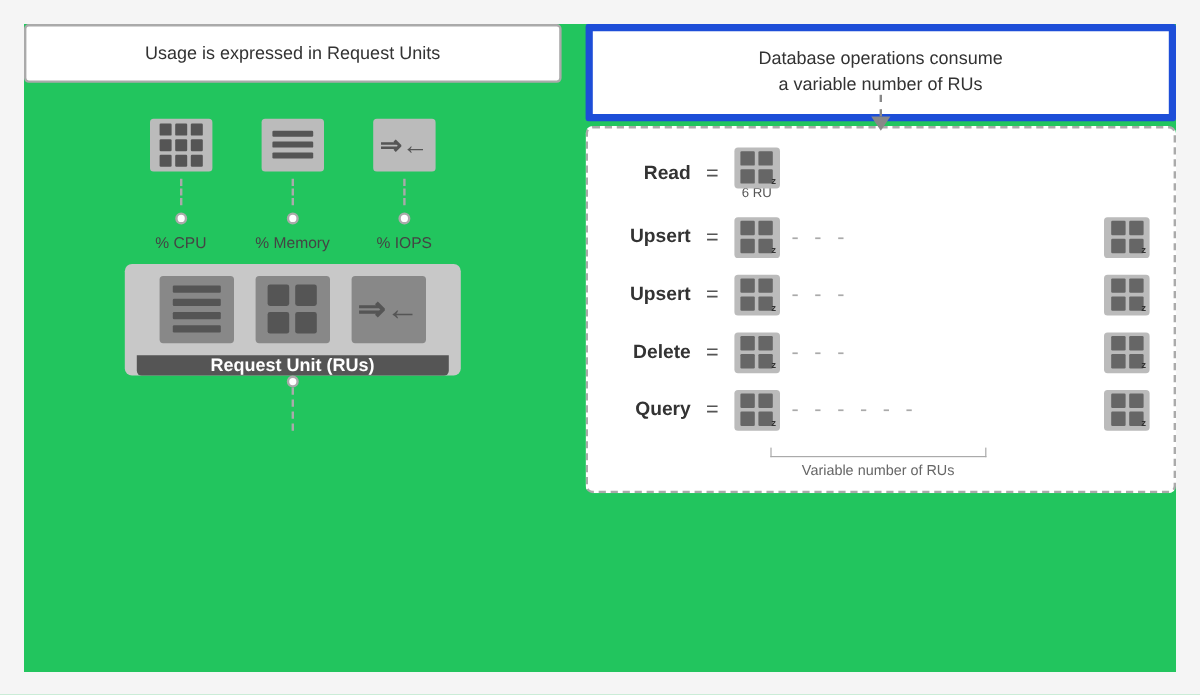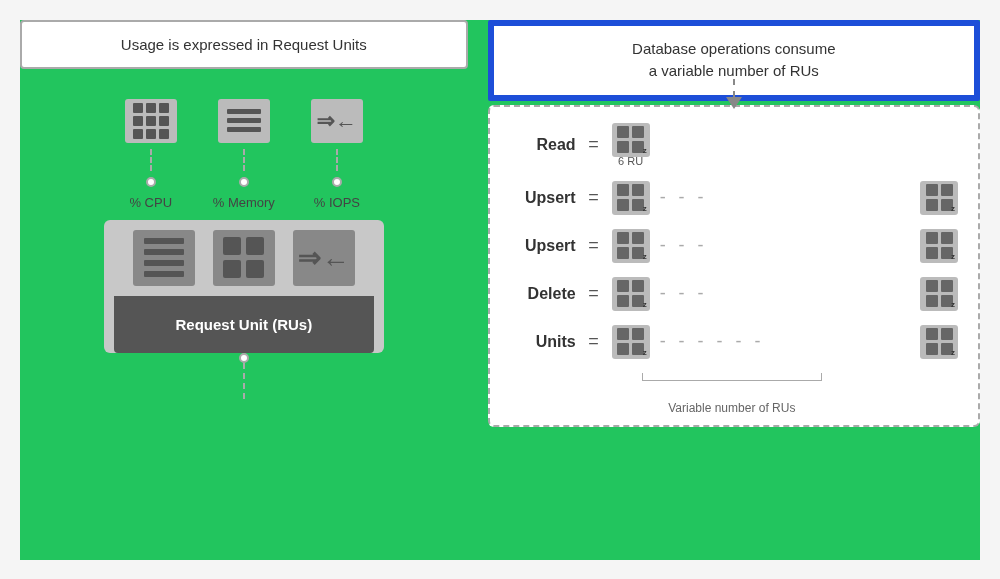--- a/index.html
+++ b/index.html
@@ -174,21 +174,21 @@
       font-size: 28px;
       font-weight: bold;
       color: #555;
     }
     .ru-label-bar {
       background: #555;
       color: #fff;
       font-size: 15px;
       font-weight: 600;
       text-align: center;
-      padding: 20px 0;
+      padding: 0 0;
       width: 100%;
       border-radius: 0 0 4px 4px;
       margin-top: 2px;
     }
     
     .bottom-dashed-section {
       display: flex;
       flex-direction: column;
       align-items: center;
     }
@@ -328,21 +328,21 @@
     }
     .variable-bracket {
       border: 1px solid #aaa;
       border-top: none;
       width: 180px;
       height: 8px;
     }
     .variable-text {
       font-size: 12px;
       color: #666;
-      margin-top: 20px;
+      margin-top: 4px;
       text-align: center;
     }
   </style>
 </head>
 <body>
 
 <div class="main-container">
 
   <div class="left-panel">
     <div class="box-title">Usage is expressed in Request Units</div>
@@ -522,21 +522,21 @@
             <div class="db-cell"></div>
             <div class="db-cell"></div>
             <div class="db-cell"></div>
             <div class="db-cell"></div>
           </div>
           <span class="db-badge">z</span>
         </div>
       </div>
 
       <div class="op-row">
-        <div class="op-label">Units</div>
+        <div class="op-label">Query</div>
         <div class="op-equals">=</div>
         <div class="db-icon-sm">
           <div class="db-grid">
             <div class="db-cell"></div>
             <div class="db-cell"></div>
             <div class="db-cell"></div>
             <div class="db-cell"></div>
           </div>
           <span class="db-badge">z</span>
         </div>

